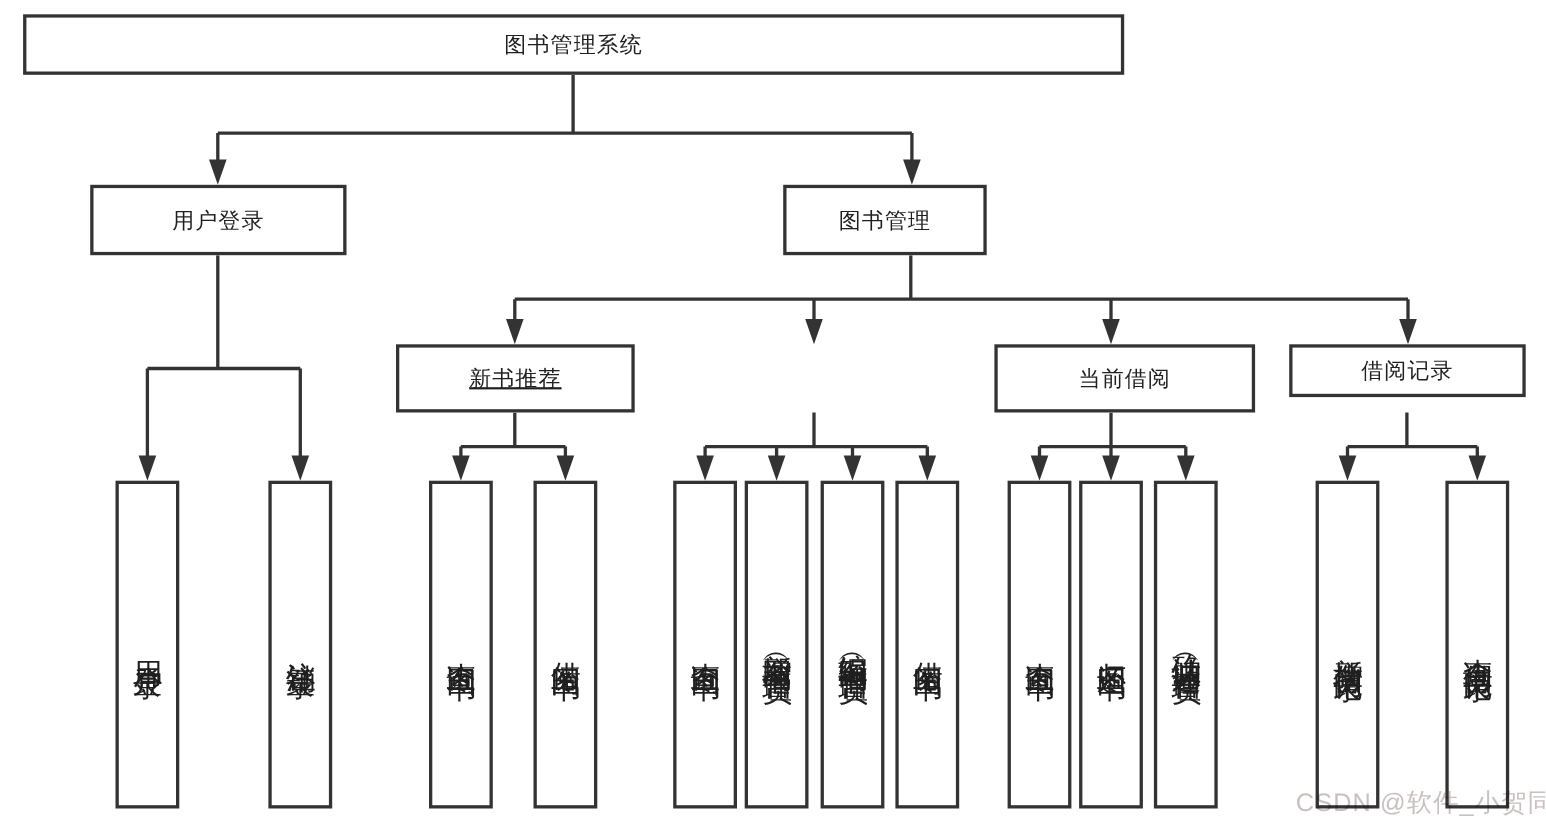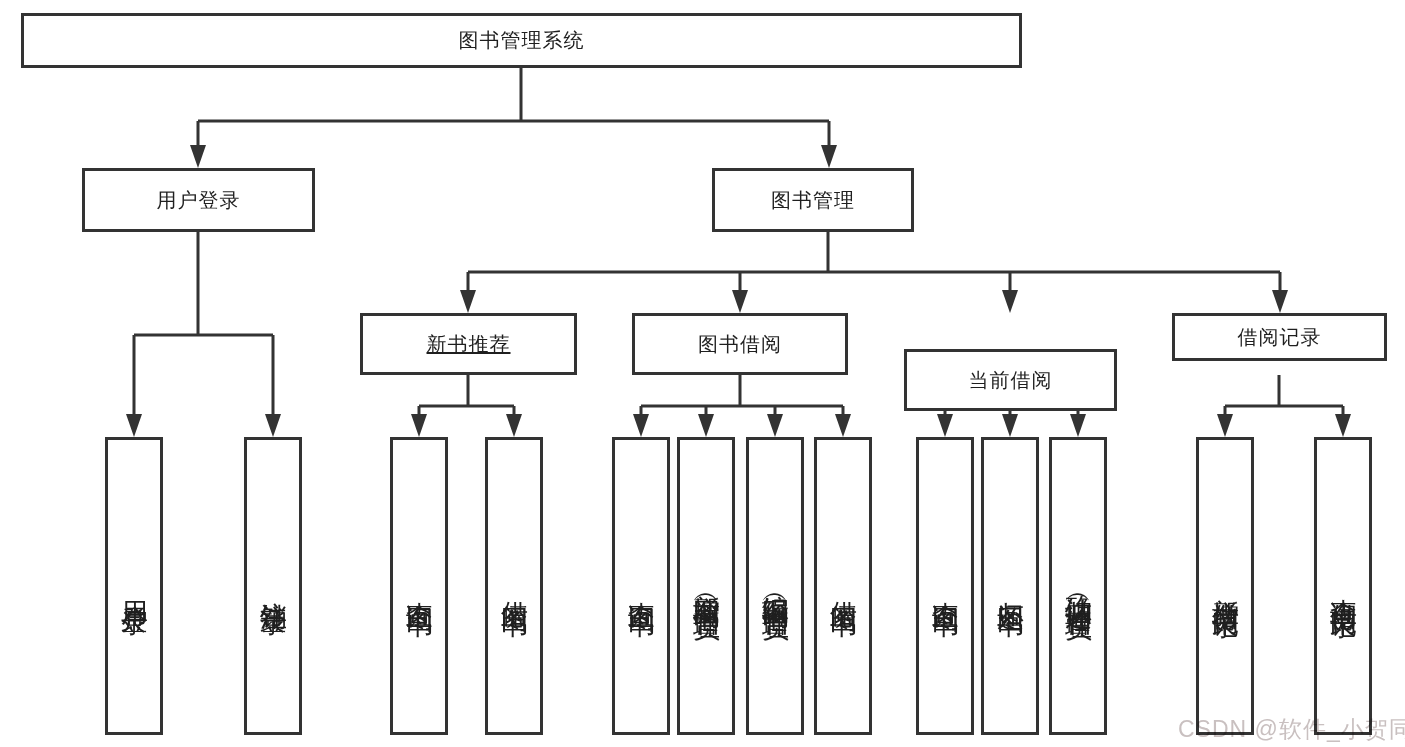--- a/index.html
+++ b/index.html
@@ -78,25 +78,24 @@
     <polygon points="1070,414 1086,414 1078,437"></polygon>
 
     <path d="M1279 375 V406 M1225 406 H1343 M1225 406 V418 M1343 406 V418"></path>
     <polygon points="1217,414 1233,414 1225,437"></polygon>
     <polygon points="1335,414 1351,414 1343,437"></polygon>
   </svg>
 
   <div class="node hnode" style="left:21px;top:13px;width:1001px;height:55px;">图书管理系统</div>
 
   <div class="node hnode" style="left:82px;top:168px;width:233px;height:64px;">用户登录</div>
-  <div class="node hnode" style="left:712px;top:168px;width:202px;height:64px;text-align:right;">图书管理</div>
+  <div class="node hnode" style="left:712px;top:168px;width:185px;height:64px;text-align:right;">图书管理</div>
 
   <div class="node hnode" style="left:360px;top:313px;width:217px;height:62px;text-decoration:underline;">新书推荐</div>
-  <div class="node hnode" style="left:632px;top:313px;width:216px;height:62px;">图书借阅</div>
-  <div class="node hnode" style="left:904px;top:313px;width:213px;height:62px;margin-top:36px;">当前借阅</div>
+  <div class="node hnode" style="left:904px;top:313px;width:237px;height:62px;">当前借阅</div>
   <div class="node hnode" style="left:1172px;top:313px;width:215px;height:48px;">借阅记录</div>
 
   <div class="node vnode" style="left:105px;">
     <span class="vtext">用户登录</span>
   </div>
   <div class="node vnode" style="left:244px;">
     <span class="vtext">注销登录</span>
   </div>
 
   <div class="node vnode" style="left:390px;">

